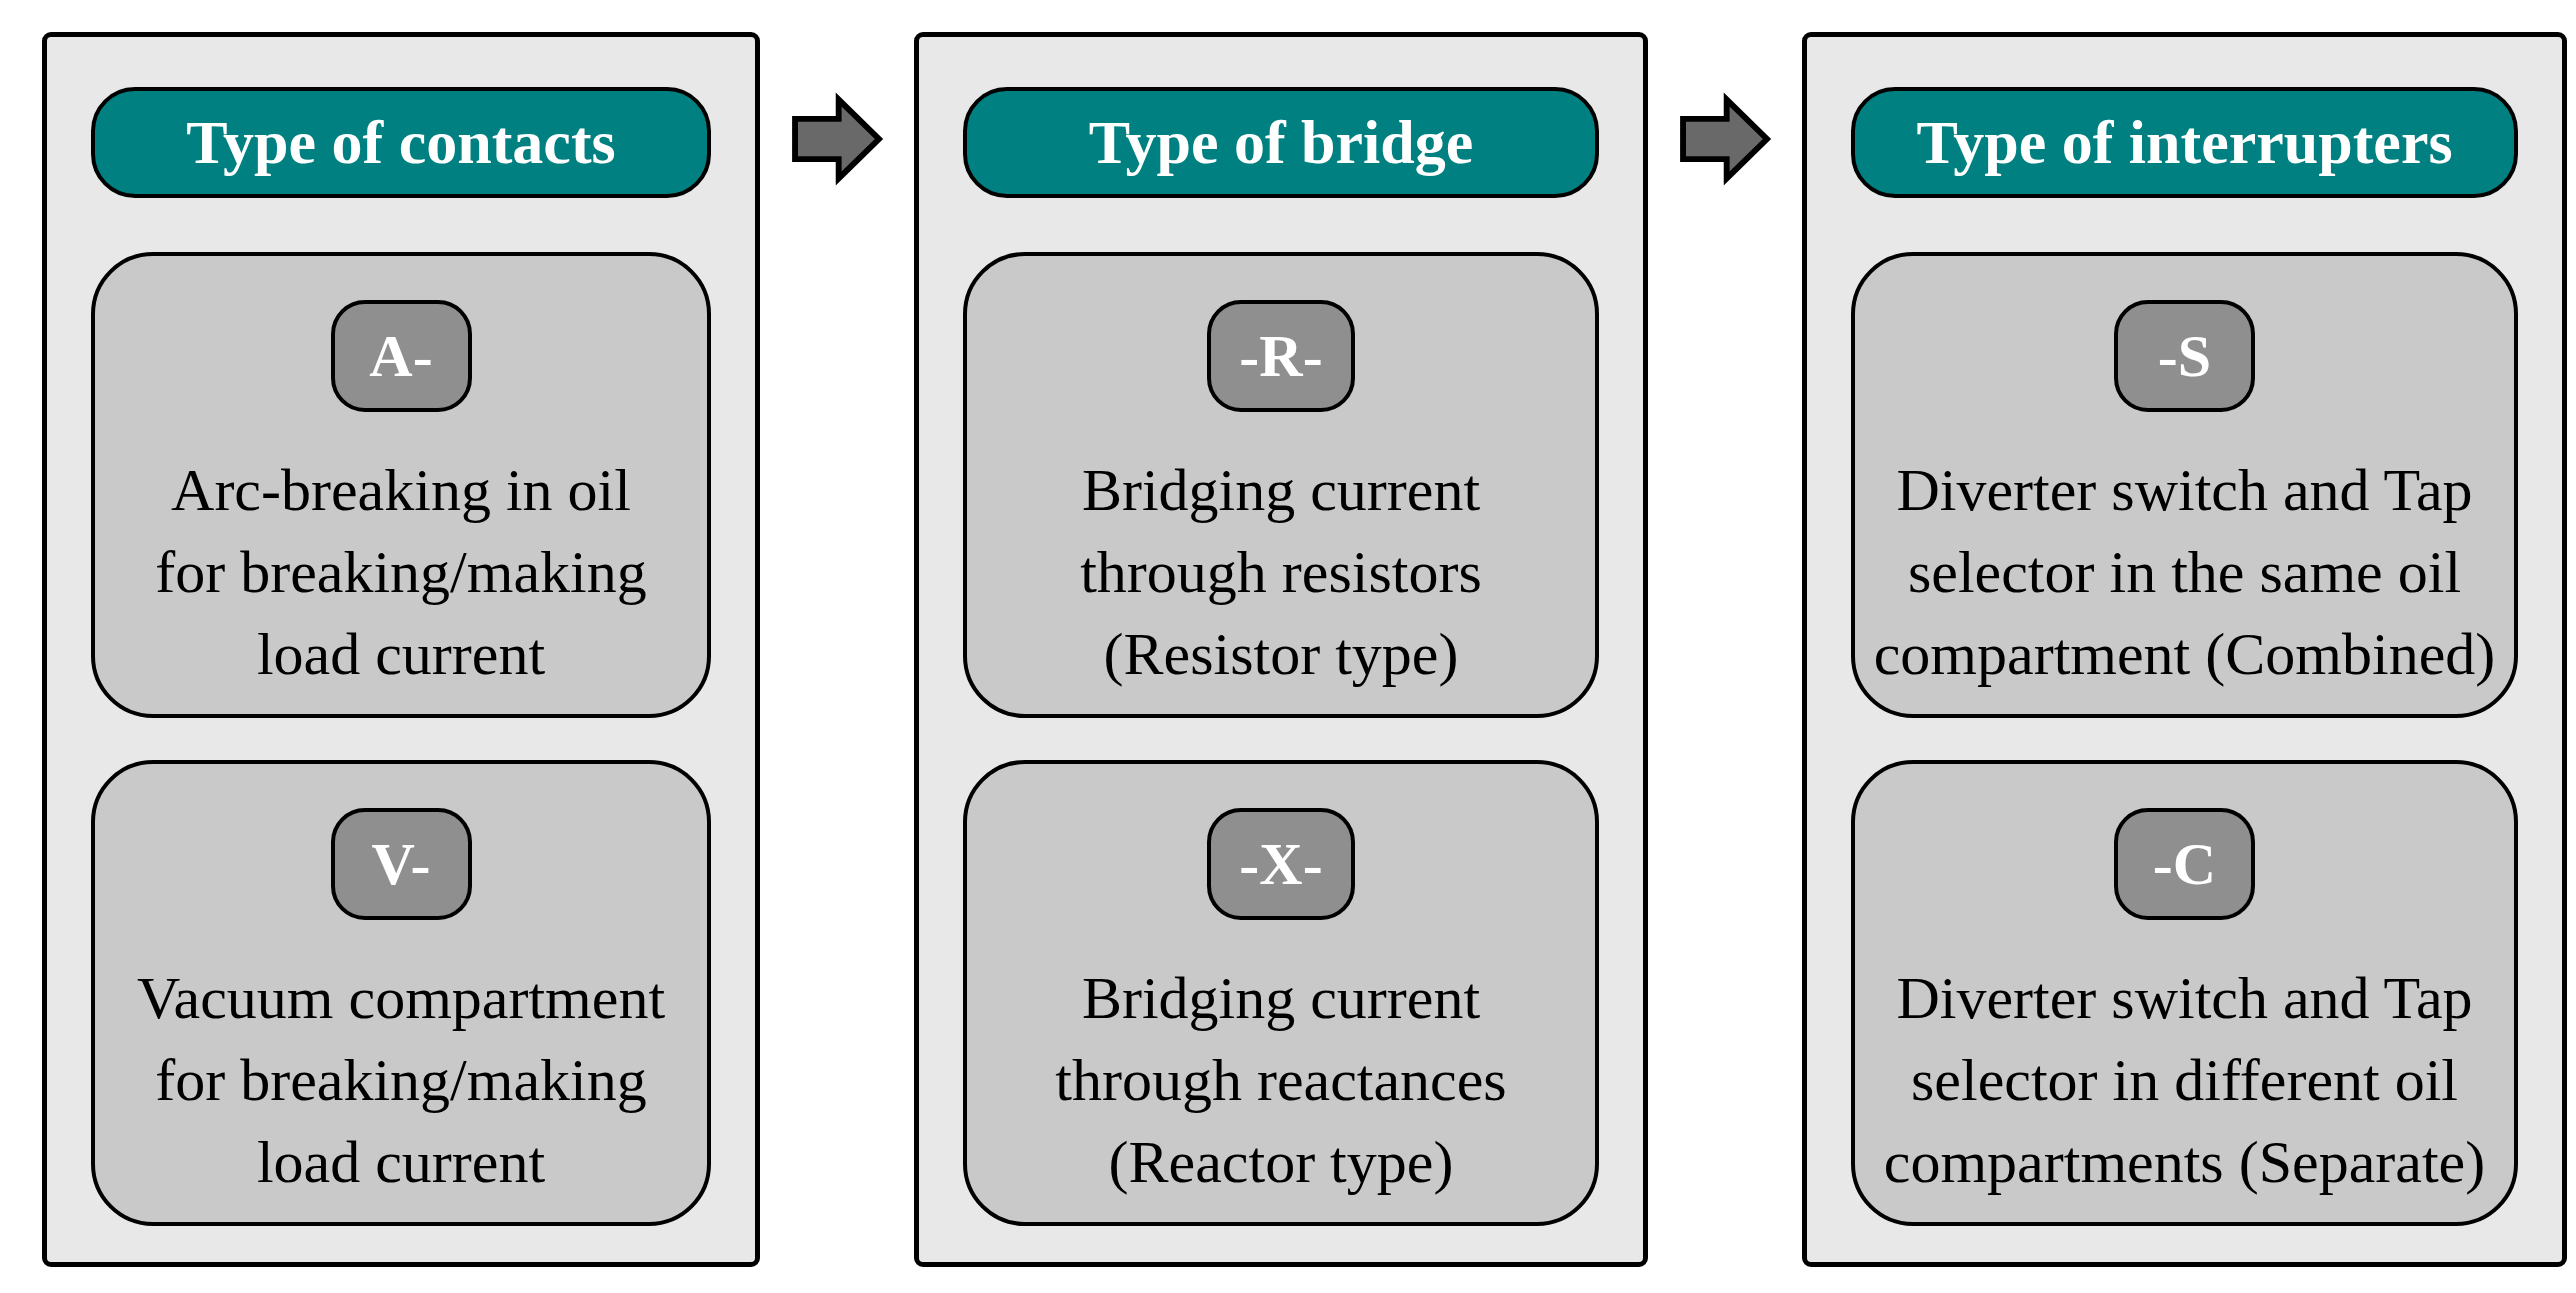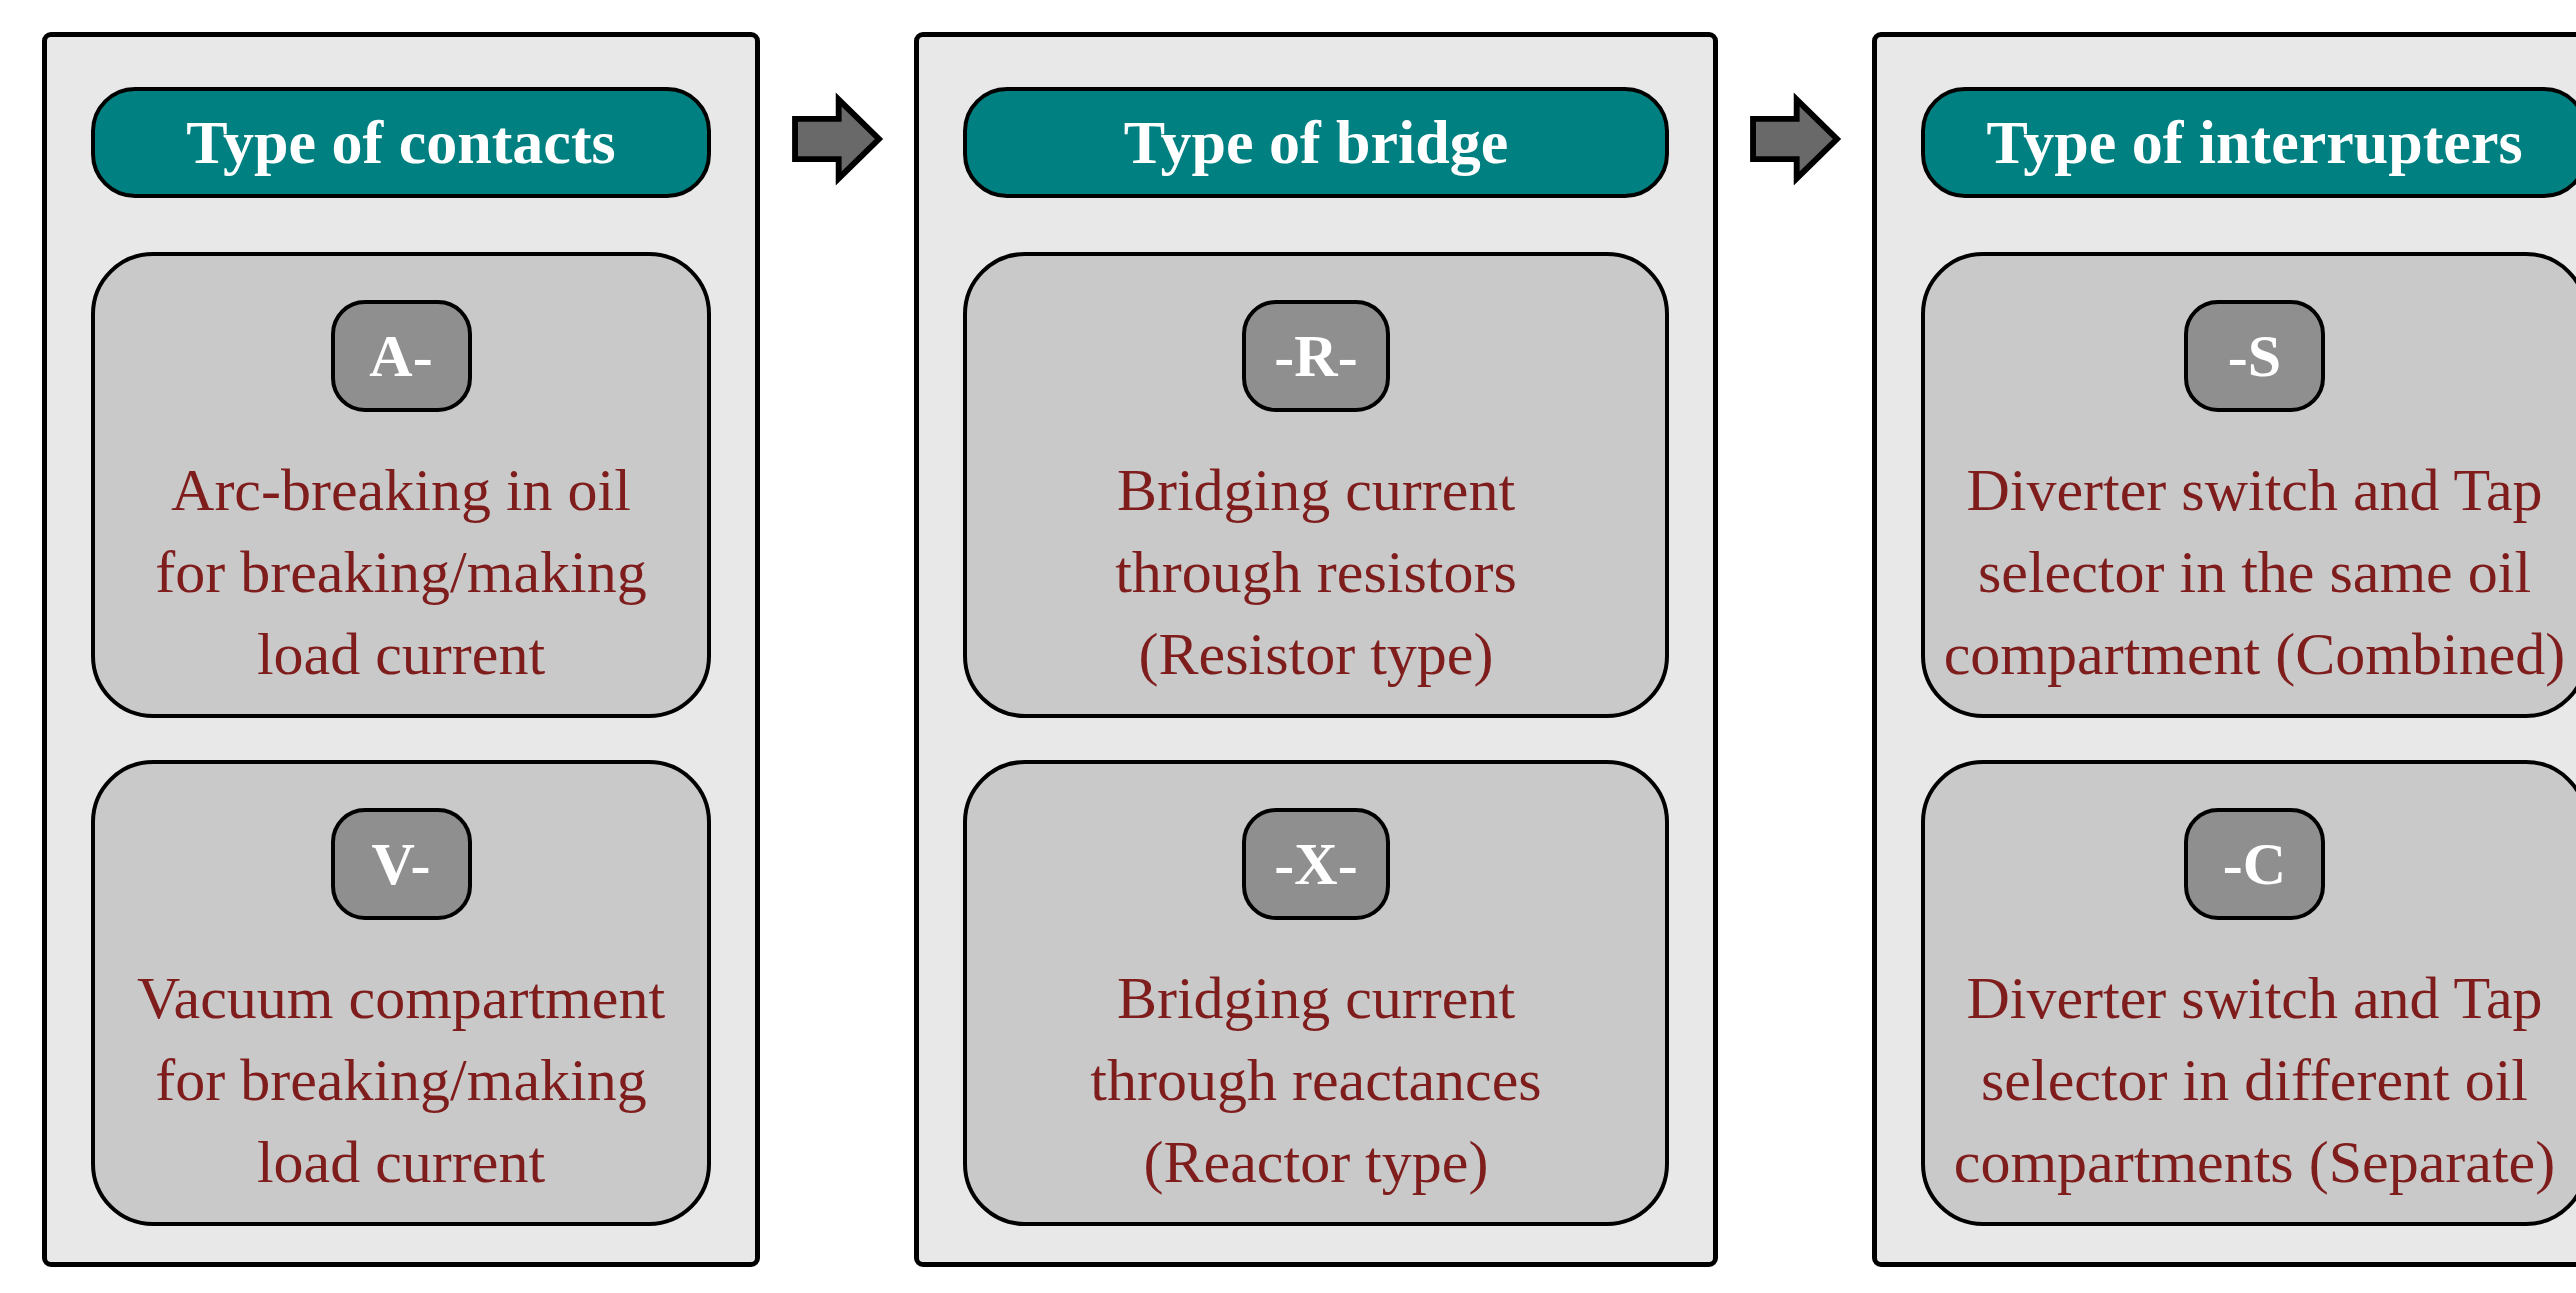--- a/index.html
+++ b/index.html
@@ -34,21 +34,21 @@
   .column {
     background: var(--column-bg);
     border: 5px solid #000000;
     border-radius: 9px;
     height: 1235px;
     padding: 50px 44px 0 44px;
     display: flex;
     flex-direction: column;
   }
   .column.w1 { width: 718px; }
-  .column.w2 { width: 804px; }
+  .column.w2 { width: 734px; }
   .column.w3 { width: 765px; }
   .col-header {
     height: 111px;
     flex: 0 0 111px;
     background: var(--header-bg);
     border: 4.2px solid #000000;
     border-radius: 44px;
     color: #ffffff;
     font-weight: bold;
     font-size: 62px;
@@ -80,21 +80,21 @@
     color: #ffffff;
     font-weight: bold;
     font-size: 60px;
     display: flex;
     align-items: center;
     justify-content: center;
     padding: 0 28.5px;
   }
   .card-desc {
     margin-top: 37px;
-    color: #7f1d1d;
+    color: #000000;
     font-size: 60px;
     line-height: 82px;
     text-align: center;
     white-space: pre-line;
   }
   .arrow-cell {
     width: 154px;
     flex: 0 0 154px;
     display: flex;
     justify-content: center;

